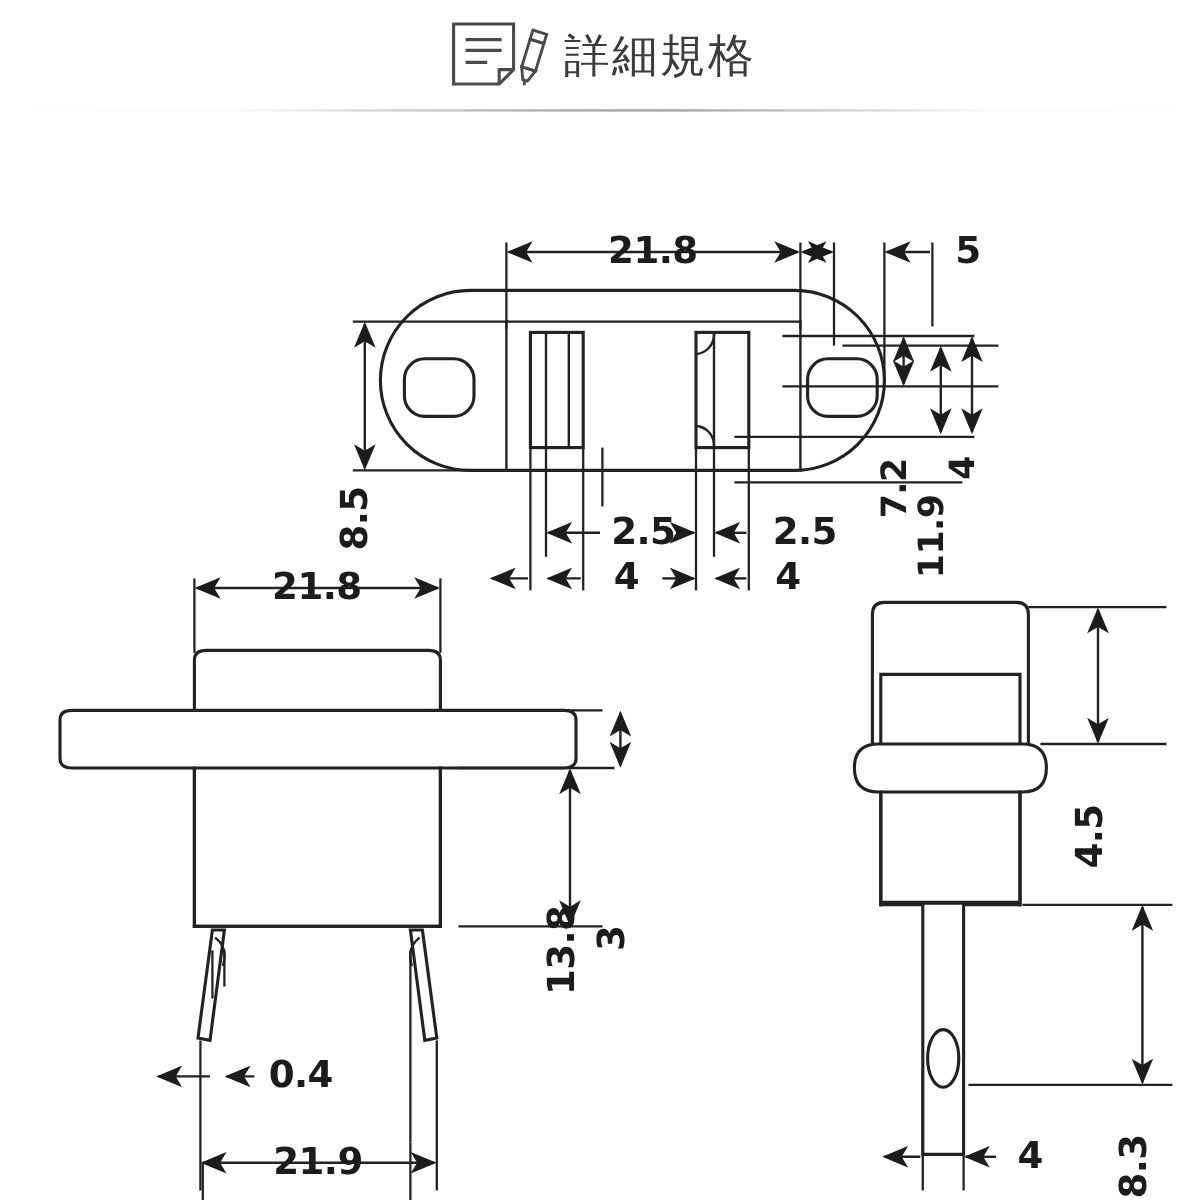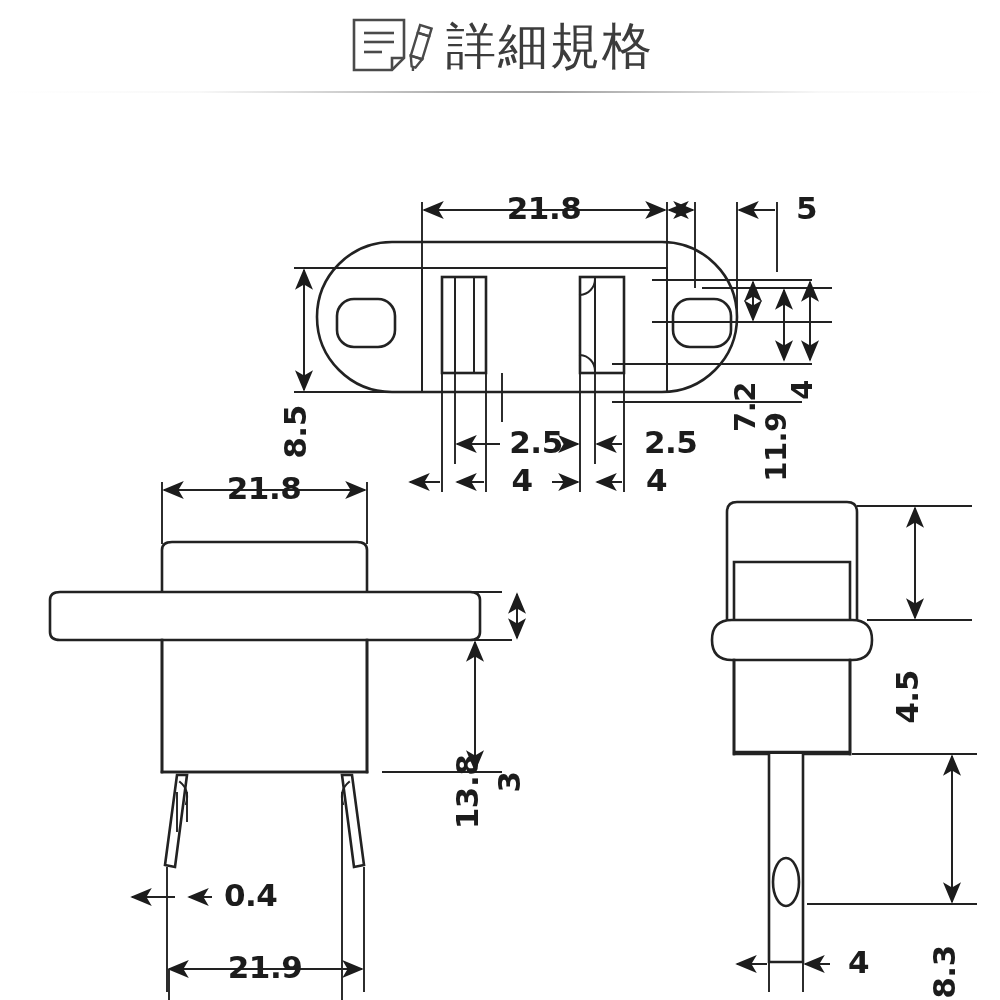--- a/index.html
+++ b/index.html
@@ -35,21 +35,21 @@
       rgba(255,255,255,0) 0%,
       rgba(120,120,120,0.05) 20%,
       rgba(110,110,110,0.55) 45%,
       rgba(110,110,110,0.65) 55%,
       rgba(120,120,120,0.05) 82%,
       rgba(255,255,255,0) 100%);
   }
   #doc-pen-icon { display:block; }
   #header-title {
     font-family: "DejaVu Sans", sans-serif;
-    font-size: 50px;
+    font-size: 38px;
     font-weight: 400;
     color: #3c3c3c;
     letter-spacing: 2px;
     line-height: 1;
     white-space: nowrap;
   }
 
   
   #drawing {
     position: absolute;

